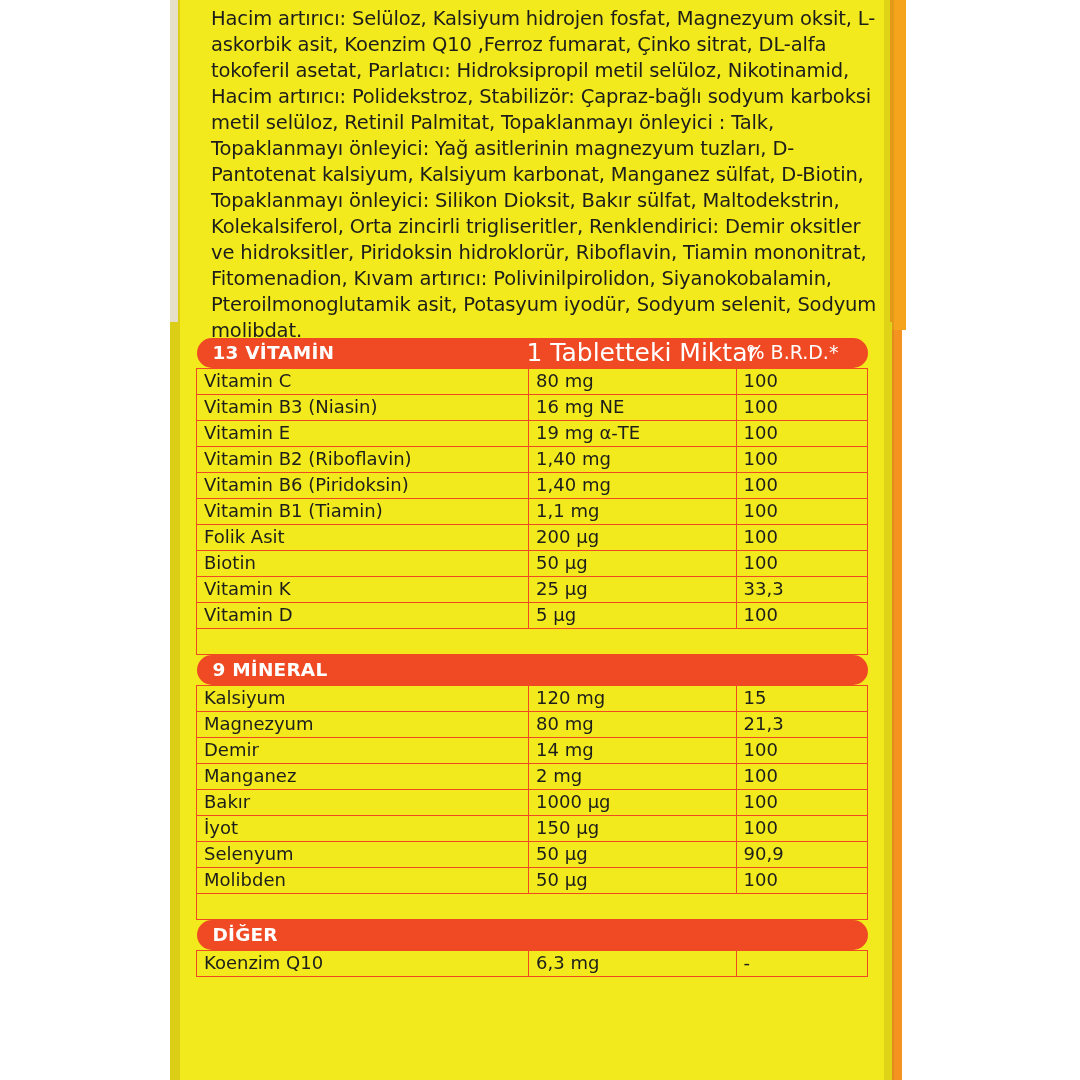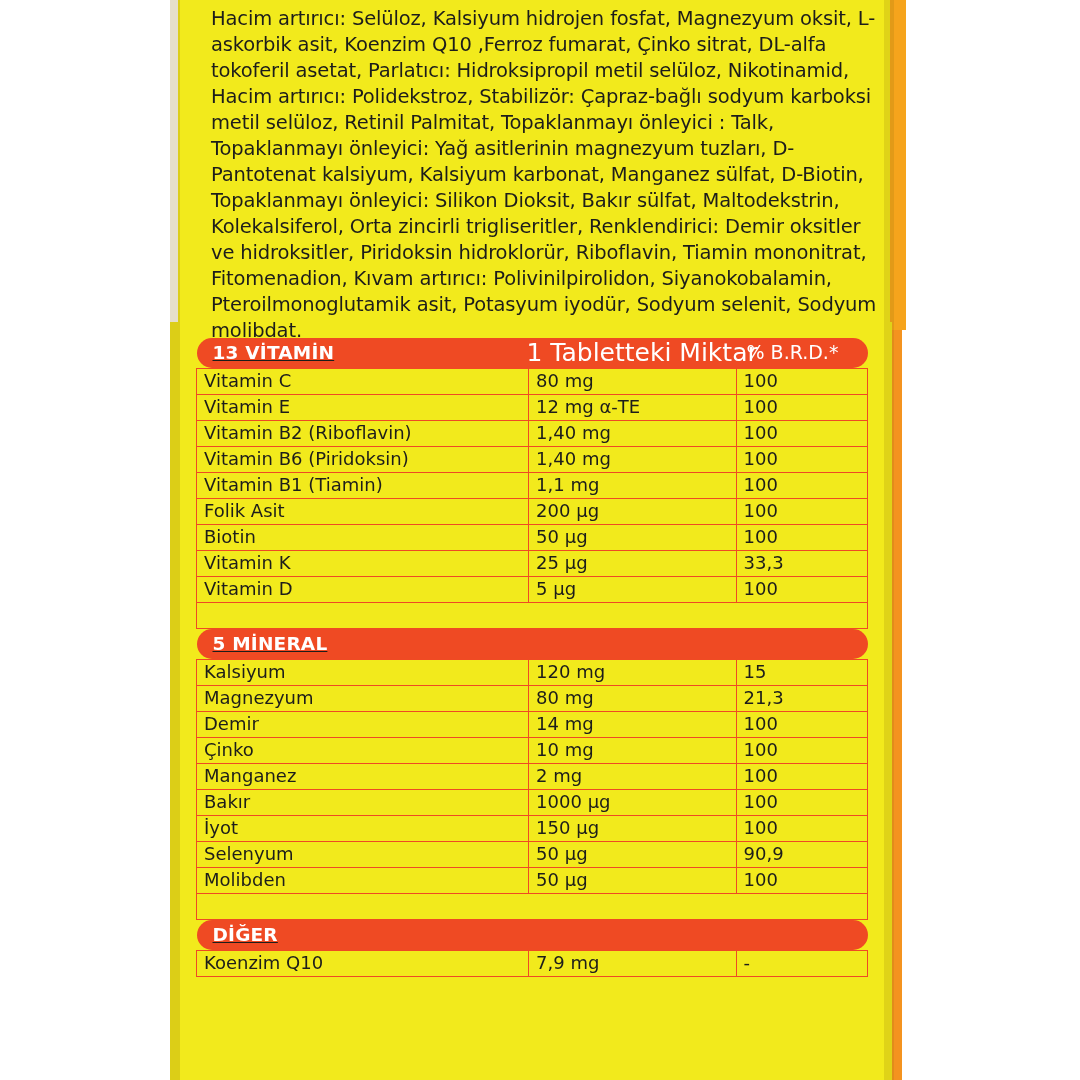--- a/index.html
+++ b/index.html
@@ -127,21 +127,20 @@
     line-height: 1.05;
   }
   .col-name { width: 336px; }
   .col-amt  { width: 208px; }
   .col-brd  { width: 128px; }
 
   
   tr.band td {
     border: none;
     padding: 0;
-    text-decoration: underline;
   }
   .band-inner {
     background: #ef4a23;
     color: #ffffff;
     font-weight: bold;
     height: 30px;
     display: flex;
     align-items: center;
     border-radius: 15px;
     position: relative;
@@ -201,22 +200,27 @@
                 <span class="b-brd">% B.R.D.*</span>
               </div>
             </td>
           </tr>
           <tr>
             <td class="col-name">Vitamin C</td>
             <td class="col-amt">80 mg</td>
             <td class="col-brd">100</td>
           </tr>
           <tr>
+            <td class="col-name">Vitamin B3 (Niasin)</td>
+            <td class="col-amt">16 mg NE</td>
+            <td class="col-brd">100</td>
+          </tr>
+          <tr>
             <td class="col-name">Vitamin E</td>
-            <td class="col-amt">12 mg α-TE</td>
+            <td class="col-amt">19 mg α-TE</td>
             <td class="col-brd">100</td>
           </tr>
           <tr>
             <td class="col-name">Vitamin B2 (Riboflavin)</td>
             <td class="col-amt">1,40 mg</td>
             <td class="col-brd">100</td>
           </tr>
           <tr>
             <td class="col-name">Vitamin B6 (Piridoksin)</td>
             <td class="col-amt">1,40 mg</td>
@@ -246,42 +250,37 @@
             <td class="col-name">Vitamin D</td>
             <td class="col-amt">5 µg</td>
             <td class="col-brd">100</td>
           </tr>
           <tr class="band-spacer">
             <td colspan="3"></td>
           </tr>
           <tr class="band">
             <td colspan="3">
               <div class="band-inner">
-                <span class="b-title">5 MİNERAL</span>
+                <span class="b-title">9 MİNERAL</span>
               </div>
             </td>
           </tr>
           <tr>
             <td class="col-name">Kalsiyum</td>
             <td class="col-amt">120 mg</td>
             <td class="col-brd">15</td>
           </tr>
           <tr>
             <td class="col-name">Magnezyum</td>
             <td class="col-amt">80 mg</td>
             <td class="col-brd">21,3</td>
           </tr>
           <tr>
             <td class="col-name">Demir</td>
             <td class="col-amt">14 mg</td>
-            <td class="col-brd">100</td>
-          </tr>
-          <tr>
-            <td class="col-name">Çinko</td>
-            <td class="col-amt">10 mg</td>
             <td class="col-brd">100</td>
           </tr>
           <tr>
             <td class="col-name">Manganez</td>
             <td class="col-amt">2 mg</td>
             <td class="col-brd">100</td>
           </tr>
           <tr>
             <td class="col-name">Bakır</td>
             <td class="col-amt">1000 µg</td>
@@ -307,21 +306,21 @@
           </tr>
           <tr class="band">
             <td colspan="3">
               <div class="band-inner">
                 <span class="b-title">DİĞER</span>
               </div>
             </td>
           </tr>
           <tr>
             <td class="col-name">Koenzim Q10</td>
-            <td class="col-amt">7,9 mg</td>
+            <td class="col-amt">6,3 mg</td>
             <td class="col-brd">-</td>
           </tr>
         </tbody>
     </table>
   </div>
 
   <div class="footnote">*B.R.D. = Beslenme Referans Değeri</div>
 </div>
 
 </body></html>

